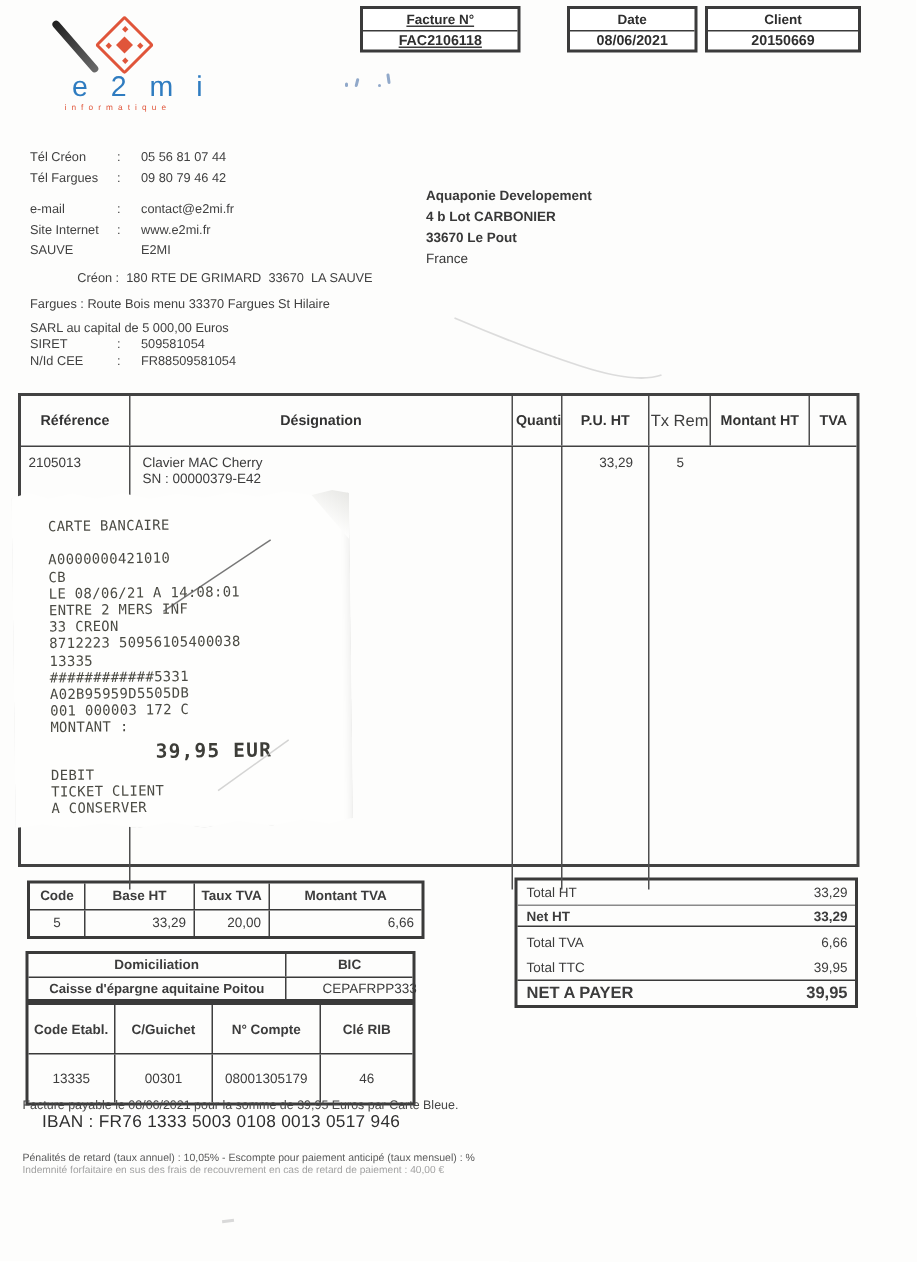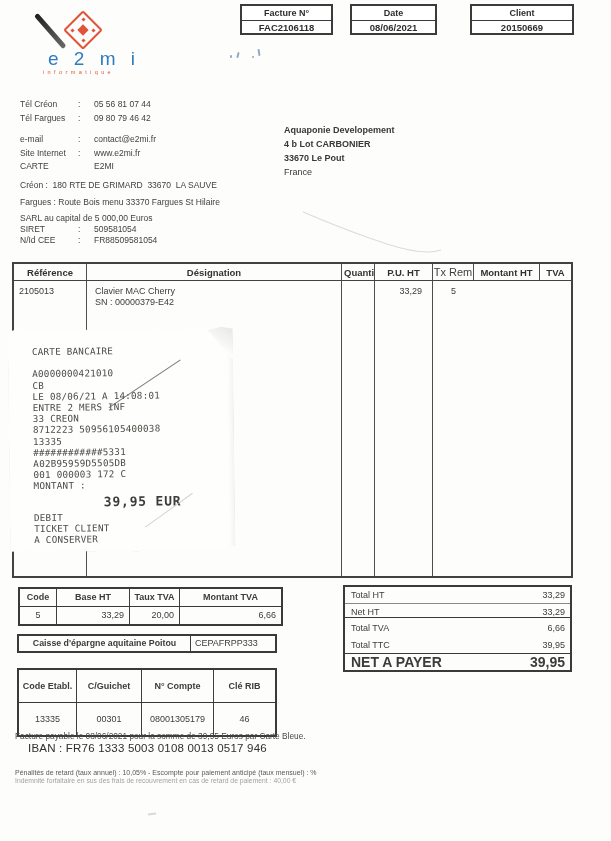--- a/index.html
+++ b/index.html
@@ -25,28 +25,28 @@
   
   .ink { position:absolute; background:#4a72a8; opacity:.6; border-radius:1px; }
   .crease-svg { position:absolute; left:295px; top:198px; }
   .bottom-mark { position:absolute; left:148px; top:813px; width:8px; height:1.5px; background:#d9d9d9; transform:rotate(-8deg); }
   
   .company { position:absolute; left:20px; top:98px; width:260px; font-size:8.5px; color:#414141; }
   .crow { display:flex; line-height:13.5px; }
   .crow .lbl { width:58px; }
   .crow .sep { width:16px; }
   .fullrow { line-height:13.5px; white-space:pre; }
-  .mt8 { margin-top:8px; } .mt5 { margin-top:5px; } .mt4 { margin-top:4px; } .mt3 { margin-top:3px; }
+  .mt8 { margin-top:8px; } .mt5 { margin-top:5px;text-align:center; } .mt4 { margin-top:4px; } .mt3 { margin-top:3px; }
   .tight { line-height:11px; }
   
   .customer { position:absolute; left:284px; top:123px; font-size:9px; line-height:14px; color:#383838; }
   .customer .b { font-weight:bold; }
   
   .items { position:absolute; left:12px; top:262px; width:561px; height:316px; border:2px solid #424242; z-index:1; background:transparent; }
-  .it-head { display:grid; grid-template-columns:73px 255px 33px 58px 41px 66px 1fr; height:17px; border-bottom:1.8px solid #424242; }
+  .it-head { display:grid; grid-template-columns:73px 255px 33px 58px 41px 66px 1fr; height:34px; border-bottom:1.8px solid #424242; }
   .it-head > div { border-right:1.3px solid #4e4e4e; font-weight:bold; font-size:9.5px; color:#333;
                    display:flex; align-items:center; justify-content:center; overflow:hidden; white-space:nowrap; }
   .it-head > div:last-child { border-right:none; }
   .it-head .qty-h { justify-content:flex-start; padding-left:2px; }
   .it-head .txrem-h { font-weight:normal; font-size:11px; color:#3f3f3f; }
   .it-body { display:grid; grid-template-columns:73px 255px 33px 58px 41px 66px 1fr; height:295px; }
   .it-body > div { border-right:1.3px solid #4e4e4e; padding-top:5px; font-size:9px; color:#3b3b3b; }
   .it-body > div:last-child { border-right:none; }
   .cell-ref { padding-left:5px; }
   .cell-des { padding-left:8px; line-height:11px; }
@@ -75,33 +75,33 @@
   .tva-row > div:last-child { border-right:none; }
   .tva-head > div { font-weight:bold; font-size:9px; justify-content:center; height:16.5px; }
   .tva-head { border-bottom:1.6px solid #3a3a3a; }
   .tva-vals > div { justify-content:flex-end; padding-right:5px; height:17px; }
   .tva-vals > div:first-child { justify-content:center; padding-right:0; }
   
   .totals { position:absolute; left:343px; top:585px; width:229px; border:2px solid #3a3a3a; }
   .t-row { display:flex; align-items:center; font-size:9px; padding:0 5px 0 6px; }
   .t-row .t-val { margin-left:auto; }
   .t-r1 { height:17px; border-bottom:1px solid #8a8a8a; }
-  .t-r2 { height:14px; border-bottom:1.8px solid #3a3a3a; font-weight:normal;align-items:flex-end; }
+  .t-r2 { height:14px; border-bottom:1.8px solid #3a3a3a; font-weight:bold; }
   .t-r3 { height:19px; }
   .t-r4 { height:17px; border-bottom:1.8px solid #3a3a3a; }
-  .t-r5 { height:16px; font-weight:bold; font-size:14px; }
+  .t-r5 { height:16px; font-weight:bold; font-size:11px; }
   
   .bankA { position:absolute; left:17px; top:634px; width:260px; border:2px solid #3a3a3a; }
   .bankA .ba-row { display:grid; grid-template-columns:172px 1fr; }
   .bankA .ba-row > div { border-right:1.4px solid #3f3f3f; height:14.5px; font-size:9px; display:flex; align-items:center; justify-content:center; }
   .bankA .ba-row > div:last-child { border-right:none; }
   .bankA .ba-head { border-bottom:1.4px solid #3a3a3a; }
   .bankA .ba-head > div { font-weight:bold; }
   .bankA .ba-vals > div:first-child { font-weight:bold; font-size:8.8px; }
-  .bankA .ba-vals > div:last-child { justify-content:flex-start; padding-left:4px; }
+  .bankA .ba-vals > div:last-child { justify-content:flex-start; padding-left:4px;margin-left:20px; }
   .bankB { position:absolute; left:17px; top:668px; width:260px; border:2px solid #3a3a3a; }
   .bankB .bb-row { display:grid; grid-template-columns:58px 65px 72px 1fr; }
   .bankB .bb-row > div { border-right:1.4px solid #3f3f3f; height:32px; font-size:9px; display:flex; align-items:center; justify-content:center; }
   .bankB .bb-row > div:last-child { border-right:none; }
   .bankB .bb-head { border-bottom:1.4px solid #3a3a3a; }
   .bankB .bb-head > div { font-weight:bold; }
   .iban { position:absolute; left:28px; top:706px; font-size:11.5px; color:#2f2f2f; letter-spacing:.2px;margin-top:36px; }
   .payment { position:absolute; left:15px; top:731px; font-size:8.3px; color:#474747; }
   .penalties { position:absolute; left:15px; top:769px; font-size:7px; color:#5a5a5a; }
   .indemnity { position:absolute; left:15px; top:777px; font-size:6.8px; color:#8b8b8b; opacity:.8; filter:blur(.35px); }
@@ -120,25 +120,25 @@
   <div class="ddot" style="left:71px; top:28.5px;"></div>
   <div class="ddot" style="left:92px; top:28.5px;"></div>
   <div class="brand">e 2 m i</div>
   <div class="tagline">informatique</div>
 
   <div class="ink" style="left:230px; top:55px; width:2px; height:3px;"></div>
   <div class="ink" style="left:237px; top:52px; width:1.5px; height:6px; transform:rotate(14deg);"></div>
   <div class="ink" style="left:252px; top:56px; width:2px; height:2px;"></div>
   <div class="ink" style="left:258px; top:49px; width:1.5px; height:7px; transform:rotate(-8deg);"></div>
 
-  <div class="hbox" style="left:240px; width:93px;">
+  <div class="hbox" style="left:240px; width:107px;text-decoration:underline;">
     <div class="hlabel">Facture N°</div>
     <div class="hvalue">FAC2106118</div>
   </div>
-  <div class="hbox" style="left:350px; width:87px;">
+  <div class="hbox" style="left:378px; width:87px;">
     <div class="hlabel">Date</div>
     <div class="hvalue">08/06/2021</div>
   </div>
   <div class="hbox" style="left:470px; width:104px;">
     <div class="hlabel">Client</div>
     <div class="hvalue">20150669</div>
   </div>
 
   <div class="company">
     <div class="crow">
@@ -155,21 +155,21 @@
       <span class="lbl">e-mail</span>
       <span class="sep">:</span>
       <span class="val">contact@e2mi.fr</span>
     </div>
     <div class="crow">
       <span class="lbl">Site Internet</span>
       <span class="sep">:</span>
       <span class="val">www.e2mi.fr</span>
     </div>
     <div class="crow">
-      <span class="lbl">CARTE</span>
+      <span class="lbl">SAUVE</span>
       <span class="sep"></span>
       <span class="val">E2MI</span>
     </div>
     <div class="fullrow mt5">Créon :  180 RTE DE GRIMARD  33670  LA SAUVE</div>
     <div class="fullrow mt4">Fargues : Route Bois menu 33370 Fargues St Hilaire</div>
     <div class="fullrow mt3 tight">SARL au capital de 5 000,00 Euros</div>
     <div class="crow tight">
       <span class="lbl">SIRET</span>
       <span class="sep">:</span>
       <span class="val">509581054</span>
@@ -269,20 +269,24 @@
       <span>Total TTC</span>
       <span class="t-val">39,95</span>
     </div>
     <div class="t-row t-r5">
       <span>NET A PAYER</span>
       <span class="t-val">39,95</span>
     </div>
   </div>
 
   <div class="bankA">
+    <div class="ba-row ba-head">
+      <div>Domiciliation</div>
+      <div>BIC</div>
+    </div>
     <div class="ba-row ba-vals">
       <div>Caisse d'épargne aquitaine Poitou</div>
       <div>CEPAFRPP333</div>
     </div>
   </div>
 
   <div class="bankB">
     <div class="bb-row bb-head">
       <div>Code Etabl.</div>
       <div>C/Guichet</div>

